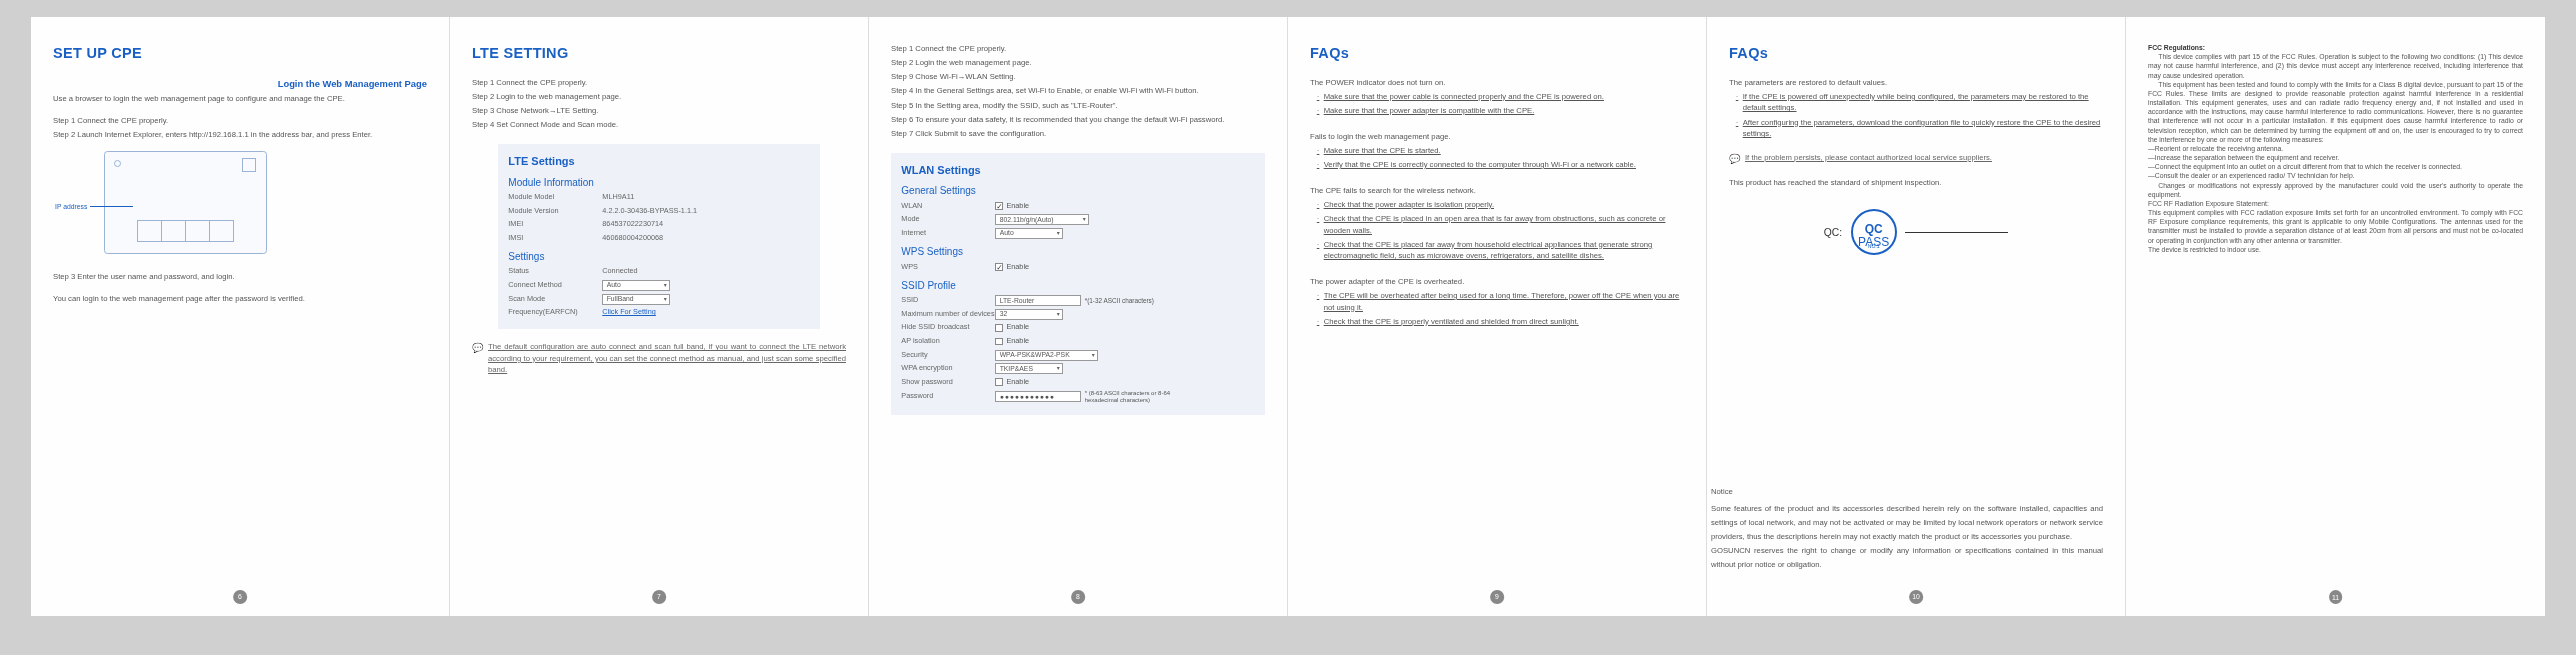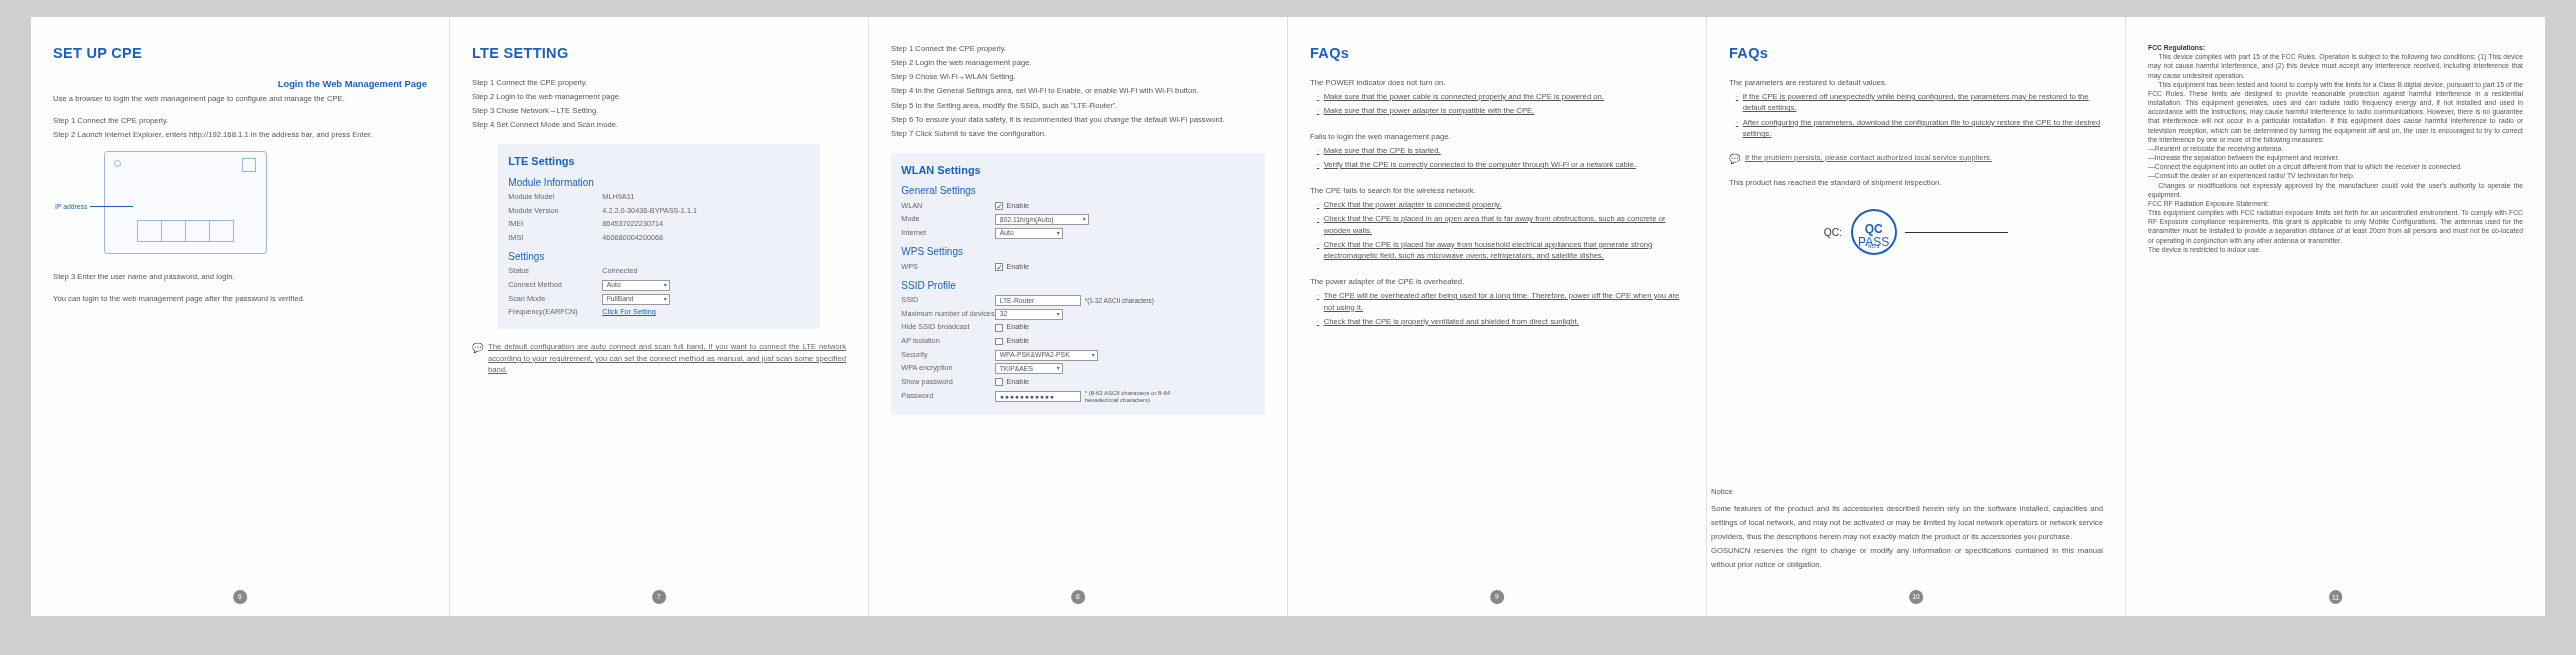--- a/index.html
+++ b/index.html
@@ -217,21 +217,21 @@
   <p class="step">Fails to login the web management page.</p>
   <div class="bull">
         <span>Make sure that the CPE is started.</span>
       </div>
   <div class="bull">
         <span>Verify that the CPE is correctly connected to the computer through Wi-Fi or a network cable.</span>
       </div>
   <br>
   <p class="step">The CPE fails to search for the wireless network.</p>
   <div class="bull">
-        <span>Check that the power adapter is connected properly.</span>
+        <span>Check that the power adapter is isolation properly.</span>
       </div>
   <div class="bull">
         <span>Check that the CPE is placed in an open area that is far away from obstructions, such as concrete or wooden walls.</span>
       </div>
   <div class="bull">
         <span>Check that the CPE is placed far away from household electrical appliances that generate strong electromagnetic field, such as microwave ovens, refrigerators, and satellite dishes.</span>
       </div>
   <br>
   <p class="step">The power adapter of the CPE is overheated.</p>
   <div class="bull">

